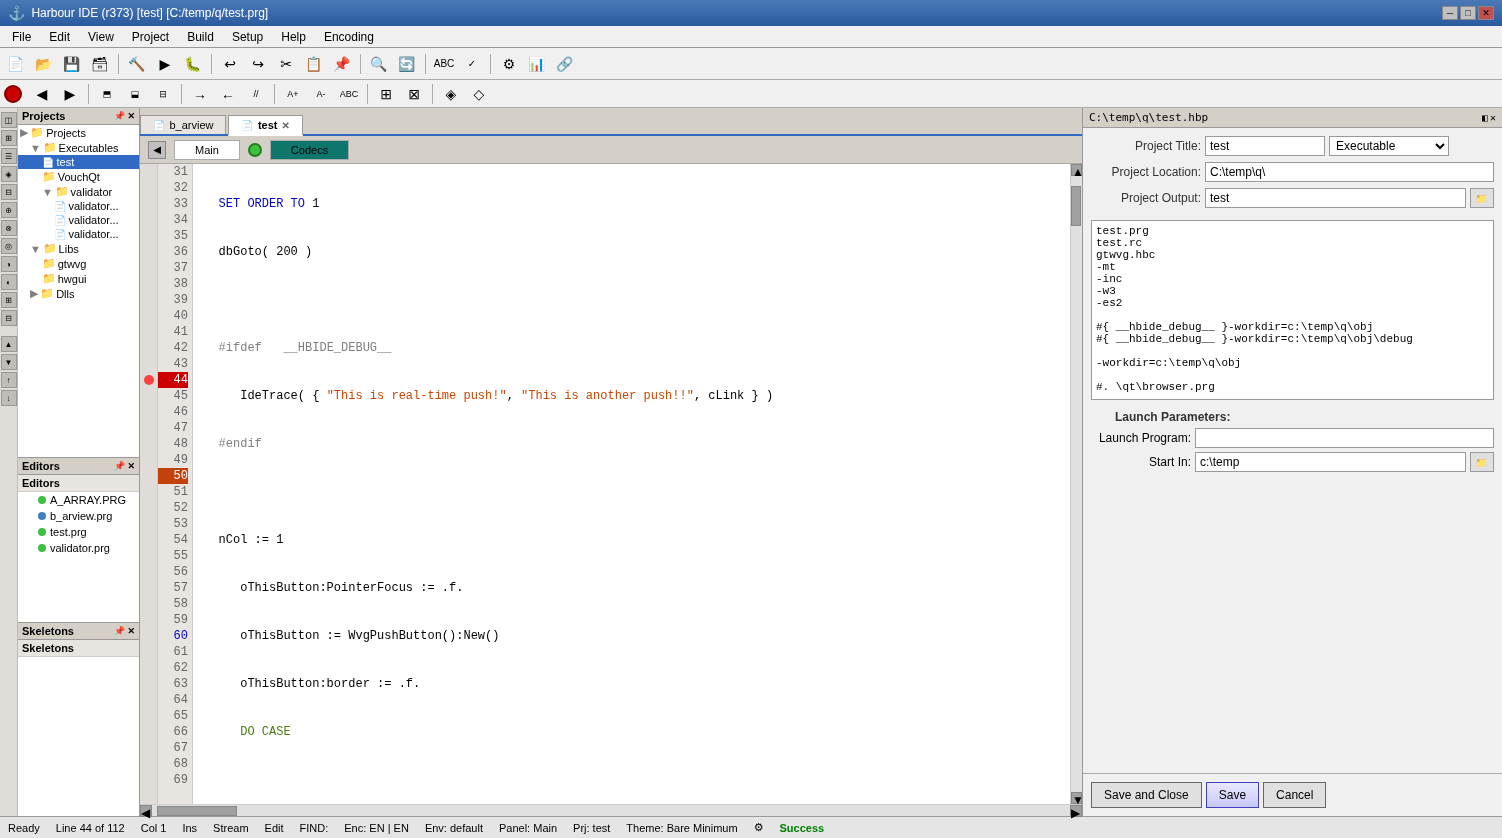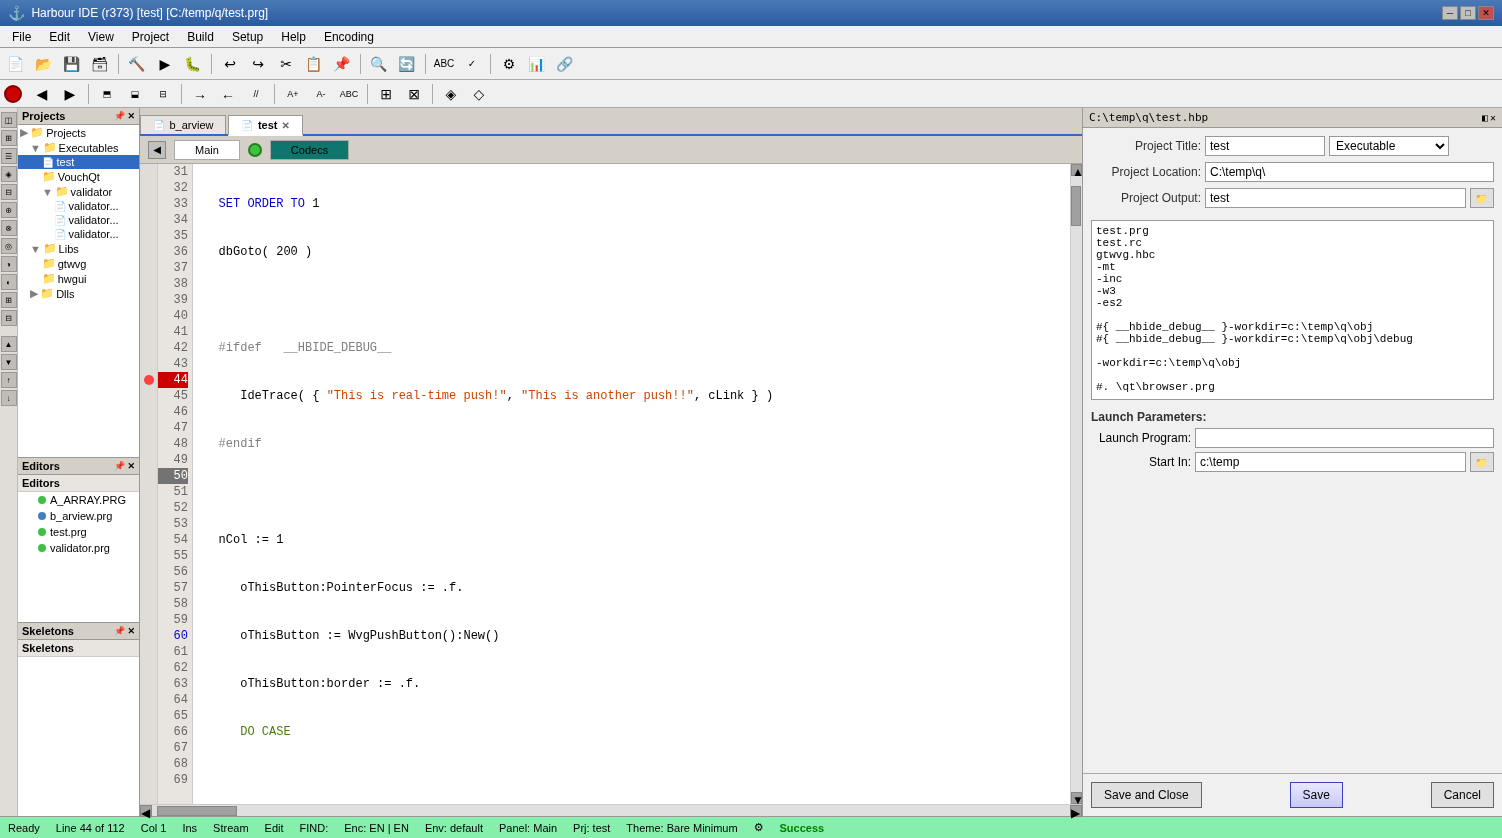--- a/index.html
+++ b/index.html
@@ -92,32 +92,32 @@
     .form-label { width: 110px; text-align: right; font-size: 12px; color: #333; }
     .form-input { flex: 1; height: 20px; border: 1px solid #999; background: #fff; padding: 0 4px; font-size: 12px; }
     .form-select { height: 20px; border: 1px solid #999; background: #fff; font-size: 12px; padding: 0 2px; width: 120px; }
     .browse-btn { width: 24px; height: 20px; border: 1px solid #999; background: #e0e0e0; cursor: pointer; font-size: 10px; display: flex; align-items: center; justify-content: center; }
     
     
     #build-config { margin: 4px 8px; border: 1px solid #999; background: #fff; height: 180px; overflow-y: auto; font-family: 'Courier New', monospace; font-size: 11px; padding: 4px; }
     
     
     #launch-section { padding: 8px; }
-    .launch-label { font-size: 12px; font-weight: bold; color: #333; margin-bottom: 4px; }
+    .launch-label { font-size: 12px; font-weight: bold; color: #333; margin-bottom: 4px; margin-left: 24px; }
     .launch-row { display: flex; align-items: center; gap: 4px; margin-bottom: 4px; }
     .launch-field-label { width: 100px; text-align: right; font-size: 12px; }
     .launch-input { flex: 1; height: 20px; border: 1px solid #999; background: #fff; padding: 0 4px; font-size: 12px; }
     
     
-    #bottom-buttons { padding: 8px; display: flex; gap: 17px; justify-content: space-between; align-items: center; border-top: 1px solid #aaa; margin-top: auto; }
+    #bottom-buttons { padding: 8px; display: flex; gap: 4px; justify-content: flex-start; align-items: center; border-top: 1px solid #aaa; margin-top: auto; }
     .action-btn { height: 26px; padding: 0 12px; border: 1px solid #666; cursor: pointer; font-size: 12px; background: #e0e0e0; }
     .action-btn.primary { background: linear-gradient(to bottom, #e8e8ff, #c8c8f8); border: 1px solid #4040c0; }
     
     
-    #status-bar { background: #86efac; border-top: 1px solid #999; padding: 0 8px; display: flex; align-items: center; gap: 16px; font-size: 11px; height: 22px; }
+    #status-bar { background: #e5e5e5; border-top: 1px solid #999; padding: 0 8px; display: flex; align-items: center; gap: 16px; font-size: 11px; height: 22px; }
     
     
     ::-webkit-scrollbar { width: 12px; height: 12px; }
     ::-webkit-scrollbar-track { background: #e0e0e0; }
     ::-webkit-scrollbar-thumb { background: #a0a0a0; border: 1px solid #888; }
     
     #sidebar-with-icons { display: flex; flex: 1; overflow: hidden; }
     #sidebar-main { flex: 1; display: flex; flex-direction: column; overflow: hidden; }
     
     .panel-pin { font-size: 9px; cursor: pointer; }
@@ -424,21 +424,21 @@
         <div class="gutter-line">40</div>
         <div class="gutter-line">41</div>
         <div class="gutter-line">42</div>
         <div class="gutter-line">43</div>
         <div class="gutter-line" style="background:#cc0000;color:#fff;">44</div>
         <div class="gutter-line">45</div>
         <div class="gutter-line">46</div>
         <div class="gutter-line">47</div>
         <div class="gutter-line">48</div>
         <div class="gutter-line">49</div>
-        <div class="gutter-line" style="background:#737373;color:#fff;">50</div>
+        <div class="gutter-line" style="background:#c2410c;color:#fff;">50</div>
         <div class="gutter-line">51</div>
         <div class="gutter-line">52</div>
         <div class="gutter-line">53</div>
         <div class="gutter-line">54</div>
         <div class="gutter-line">55</div>
         <div class="gutter-line">56</div>
         <div class="gutter-line">57</div>
         <div class="gutter-line">58</div>
         <div class="gutter-line">59</div>
         <div class="gutter-line" style="color:#0000cc;">60</div>

